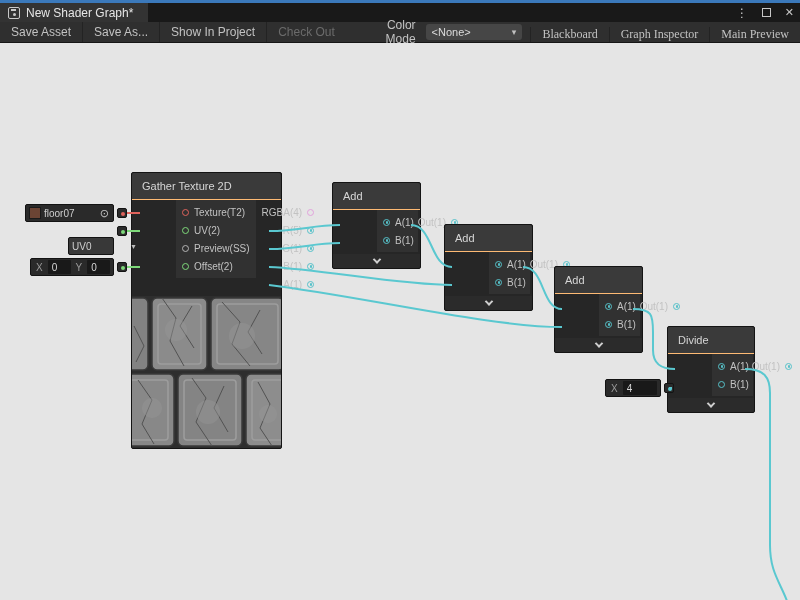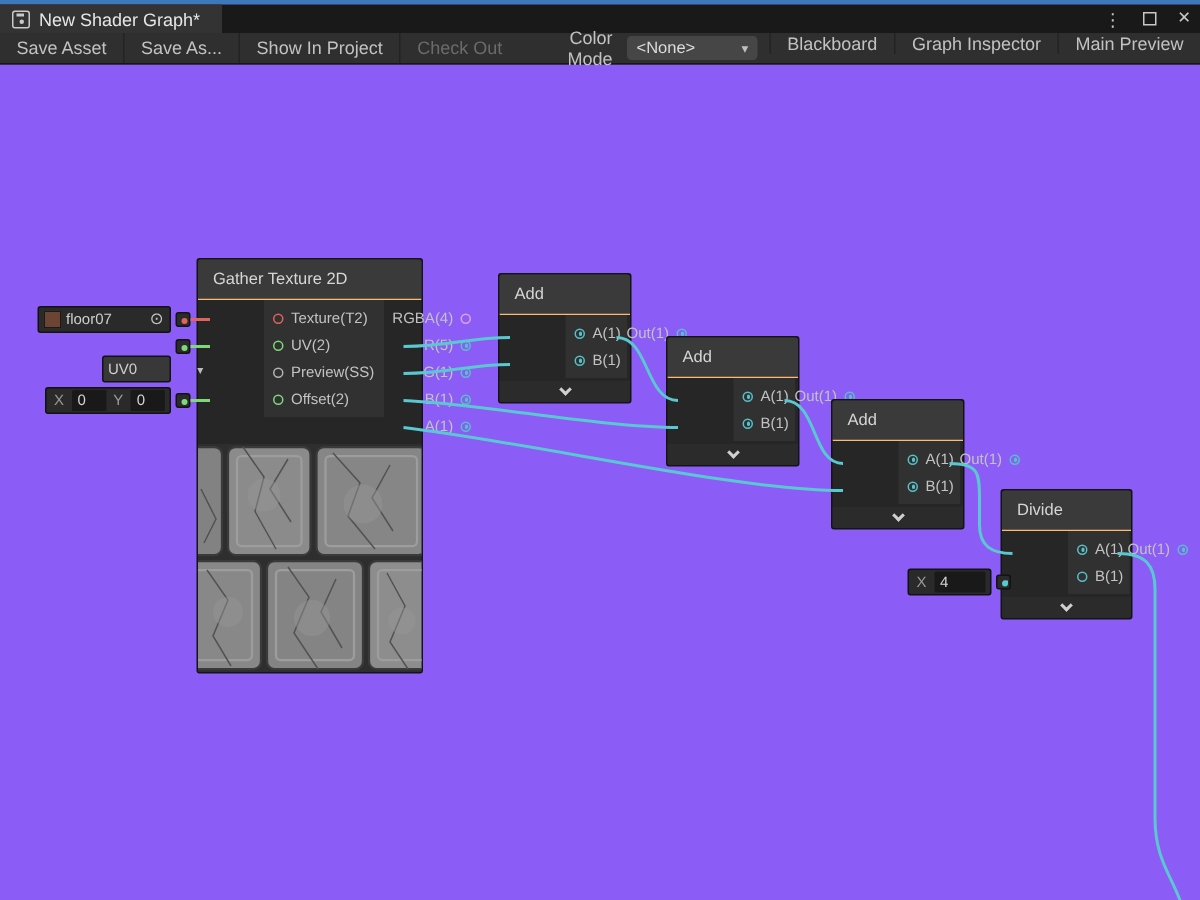--- a/index.html
+++ b/index.html
@@ -1,39 +1,39 @@
 <!DOCTYPE html>
 <html><head>
 <meta charset="utf-8">
 <style>
   * { margin:0; padding:0; box-sizing:border-box; }
   html,body { width:800px; height:600px; overflow:hidden; background:#202020;
     font-family:"Liberation Sans", sans-serif; -webkit-font-smoothing:antialiased; }
-  .window { position:relative; width:800px; height:600px; background:#8b5cf6; }
+  .window { position:relative; width:800px; height:600px; background:#e5e5e5; }
 
   
   .top-accent { position:absolute; left:0; top:0; width:800px; height:3px; background:#3b79bb; }
   .tabrow { position:absolute; left:0; top:3px; width:800px; height:19px; background:#191919; }
   .tab { position:absolute; left:0; top:0; height:19px; width:148px; background:#333333;
     display:flex; align-items:center; gap:6px; padding:0 8px; color:#e6e6e6; font-size:12px; }
   .sg-icon { width:12px; height:12px; border:1px solid #c9c9c9; border-radius:2px; position:relative; flex:0 0 auto; }
   .sg-icon::before { content:''; position:absolute; left:2px; top:1px; width:5px; height:2px; background:#c9c9c9; }
   .sg-icon::after  { content:''; position:absolute; left:4px; top:5px; width:3px; height:3px; background:#c9c9c9; border-radius:50%; }
   .winctrls { position:absolute; right:6px; top:0; height:19px; display:flex; align-items:center; gap:14px; color:#c8c8c8; }
   .kebab { font-size:12px; line-height:1; }
   .maxbox { width:9px; height:9px; border:1.5px solid #c8c8c8; display:inline-block; }
   .closex { font-size:11px; line-height:1; }
 
   
   .toolbar { position:absolute; left:0; top:22px; width:800px; height:21px; background:#2f2f2f;
     border-bottom:1px solid #161616; display:flex; align-items:stretch; color:#c2c2c2; font-size:12px; }
   .tbtn { display:flex; align-items:center; padding:0 11px; border-right:1px solid #232323; cursor:default; white-space:nowrap; }
   .tbtn.noborder { border-right:none; }
   .tbtn.disabled { color:#6b6b6b; }
-  .tb-right { margin-left:auto; display:flex; align-items:flex-start; }
+  .tb-right { margin-left:auto; display:flex; align-items:flex-end;font-family:Liberation Serif, serif; }
   .tb-right .tbtn { border-right:none; border-left:1px solid #232323; }
   .cm-group { display:flex; align-items:center; margin-left:auto;text-align:right; }
   .cm-label { padding:0 10px; }
   .cm-dd { width:100px; height:16px; background:#464646; border-radius:3px; display:flex; align-items:center;
     justify-content:space-between; padding:0 6px; color:#dcdcdc; font-size:11px; margin-right:8px; }
   .cm-dd .arrow { font-size:9px; color:#c0c0c0; }
 
   
   .node { position:absolute; background:#262626; border:1px solid #141414; border-radius:2px; color:#c8c8c8; }
   .node-header { height:27px; background:#3a3a3a; border-bottom:1px solid #fdba74; display:flex; align-items:center;

